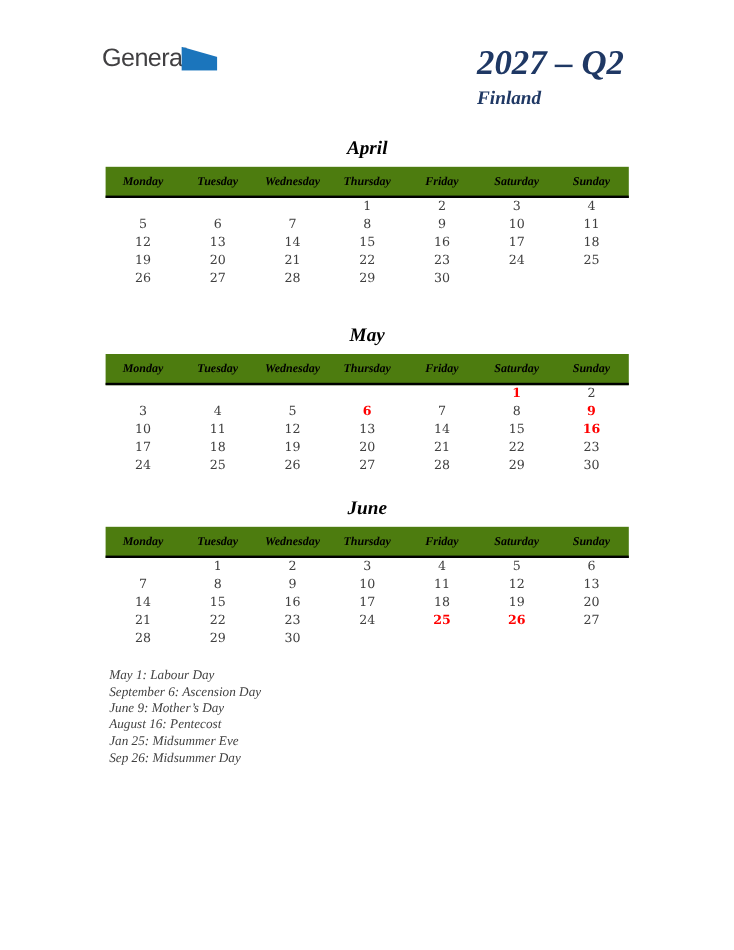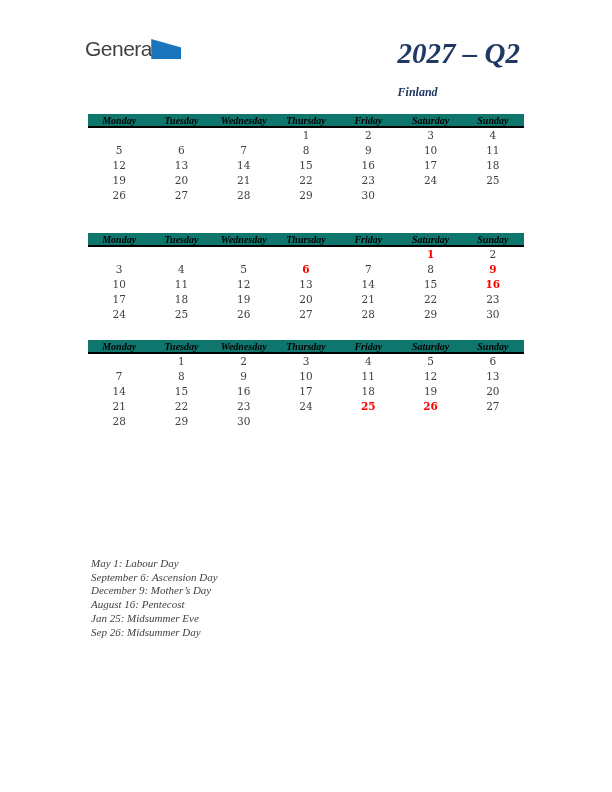--- a/index.html
+++ b/index.html
@@ -58,24 +58,24 @@
     font-style: italic;
     font-weight: bold;
     font-size: 29px;
     color: #1f3864;
     line-height: 1.1;
   }
   .page-subtitle {
     font-family: "Liberation Serif", serif;
     font-style: italic;
     font-weight: bold;
-    font-size: 12px;
+    font-size: 16px;
     color: #1f3864;
     line-height: 1.1;
-    margin-top: 16px;
+    margin-top: 4px;
   }
 
   
   .months {
     position: absolute;
     left: 88px;
     top: 114px;
     width: 436px;
   }
   .month { width: 100%; }
@@ -87,23 +87,23 @@
     font-weight: bold;
     font-size: 16px;
     color: #000000;
     text-align: center;
     line-height: 19px;
     margin-bottom: 6px;
   }
   .weekday-row {
     display: grid;
     grid-template-columns: repeat(7, 1fr);
-    background: #0f766e;
+    background: #4d7c0f;
     border-bottom: 2.5px solid #000000;
-    height: 14px;
+    height: 26px;
     align-items: center;
   }
   .weekday {
     font-family: "Liberation Serif", serif;
     font-style: italic;
     font-weight: bold;
     font-size: 10px;
     color: #000000;
     text-align: center;
   }
@@ -149,20 +149,21 @@
   </div>
 </div>
 
 <div class="title-block">
   <div class="page-title">2027 – Q2</div>
   <div class="page-subtitle">Finland</div>
 </div>
 
 <div class="months" id="months-container">
     <section class="month">
+      <div class="month-title">April</div>
       <div class="weekday-row">
         <div class="weekday">Monday</div>
         <div class="weekday">Tuesday</div>
         <div class="weekday">Wednesday</div>
         <div class="weekday">Thursday</div>
         <div class="weekday">Friday</div>
         <div class="weekday">Saturday</div>
         <div class="weekday">Sunday</div>
       </div>
       <div class="week-row">
@@ -205,20 +206,21 @@
         <div class="day">26</div>
         <div class="day">27</div>
         <div class="day">28</div>
         <div class="day">29</div>
         <div class="day">30</div>
         <div class="day"></div>
         <div class="day"></div>
       </div>
     </section>
     <section class="month gap-may">
+      <div class="month-title">May</div>
       <div class="weekday-row">
         <div class="weekday">Monday</div>
         <div class="weekday">Tuesday</div>
         <div class="weekday">Wednesday</div>
         <div class="weekday">Thursday</div>
         <div class="weekday">Friday</div>
         <div class="weekday">Saturday</div>
         <div class="weekday">Sunday</div>
       </div>
       <div class="week-row">
@@ -261,20 +263,21 @@
         <div class="day">24</div>
         <div class="day">25</div>
         <div class="day">26</div>
         <div class="day">27</div>
         <div class="day">28</div>
         <div class="day">29</div>
         <div class="day">30</div>
       </div>
     </section>
     <section class="month gap-june">
+      <div class="month-title">June</div>
       <div class="weekday-row">
         <div class="weekday">Monday</div>
         <div class="weekday">Tuesday</div>
         <div class="weekday">Wednesday</div>
         <div class="weekday">Thursday</div>
         <div class="weekday">Friday</div>
         <div class="weekday">Saturday</div>
         <div class="weekday">Sunday</div>
       </div>
       <div class="week-row">
@@ -321,17 +324,17 @@
         <div class="day"></div>
         <div class="day"></div>
         <div class="day"></div>
       </div>
     </section>
   </div>
 
 <div class="holidays" id="holidays-container">
     <div class="holiday-item">May 1: Labour Day</div>
     <div class="holiday-item">September 6: Ascension Day</div>
-    <div class="holiday-item">December 9: Mother’s Day</div>
+    <div class="holiday-item">June 9: Mother’s Day</div>
     <div class="holiday-item">August 16: Pentecost</div>
     <div class="holiday-item">Jan 25: Midsummer Eve</div>
     <div class="holiday-item">Sep 26: Midsummer Day</div>
   </div>
 
 </body></html>

